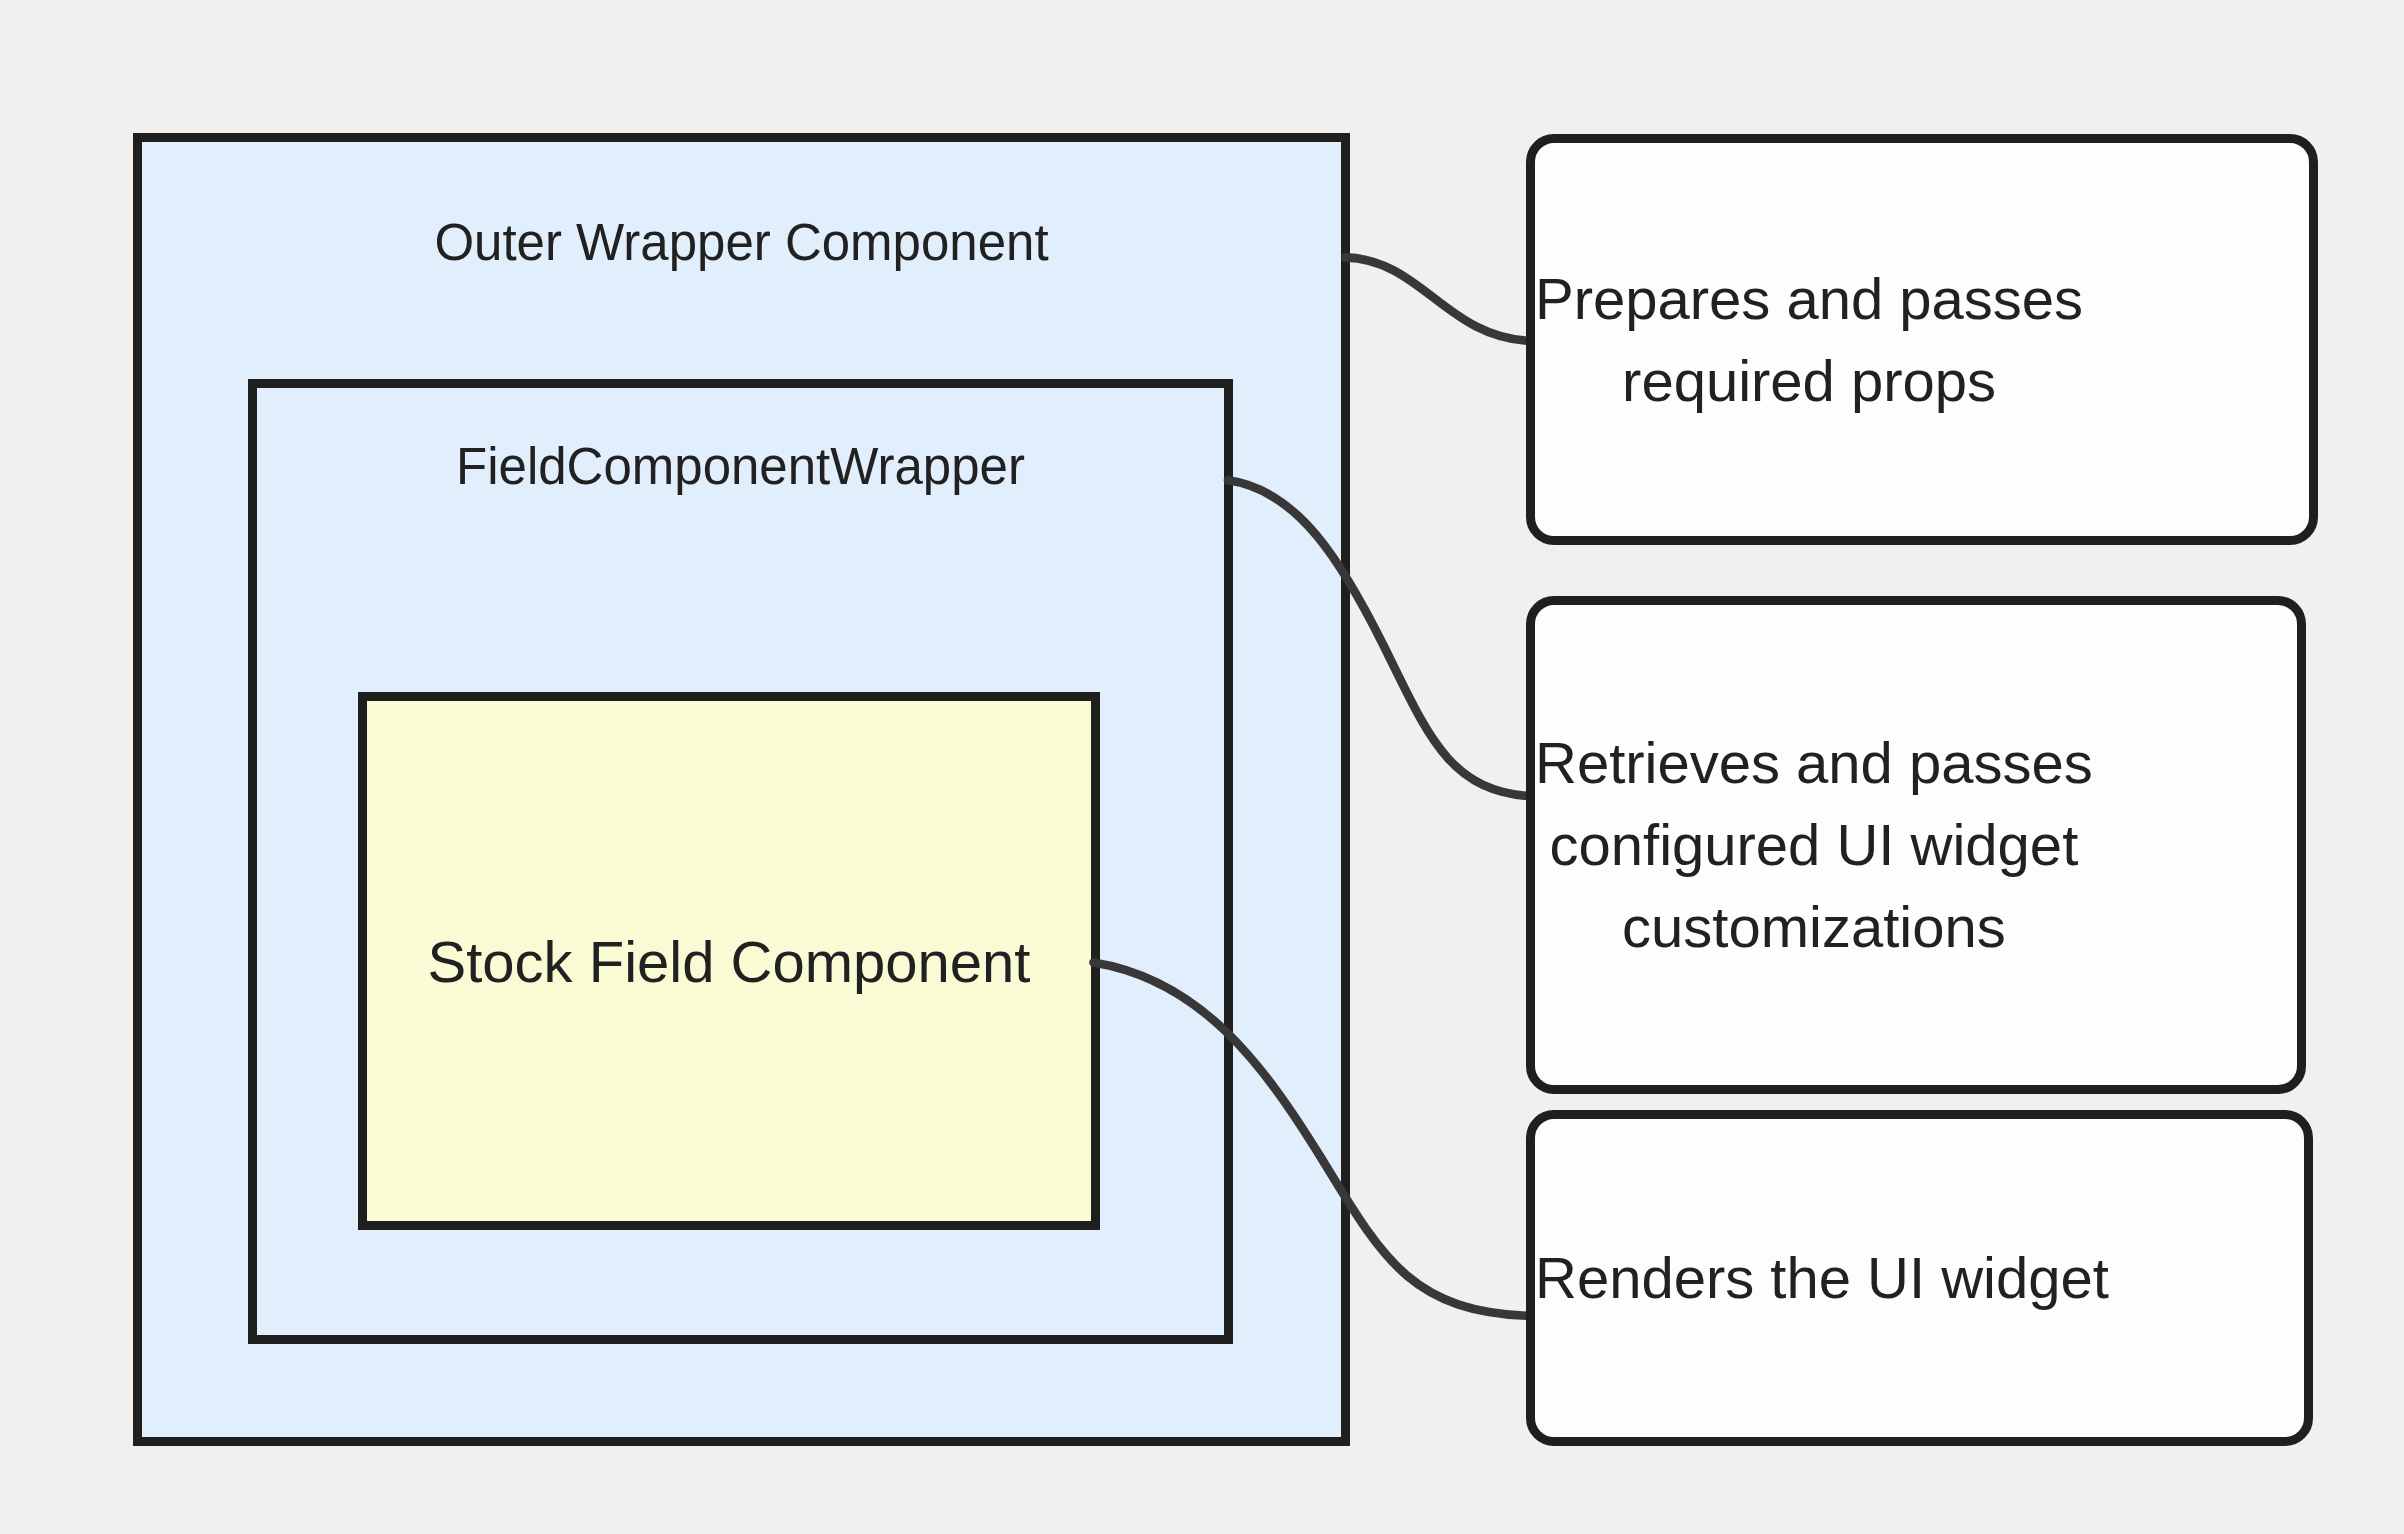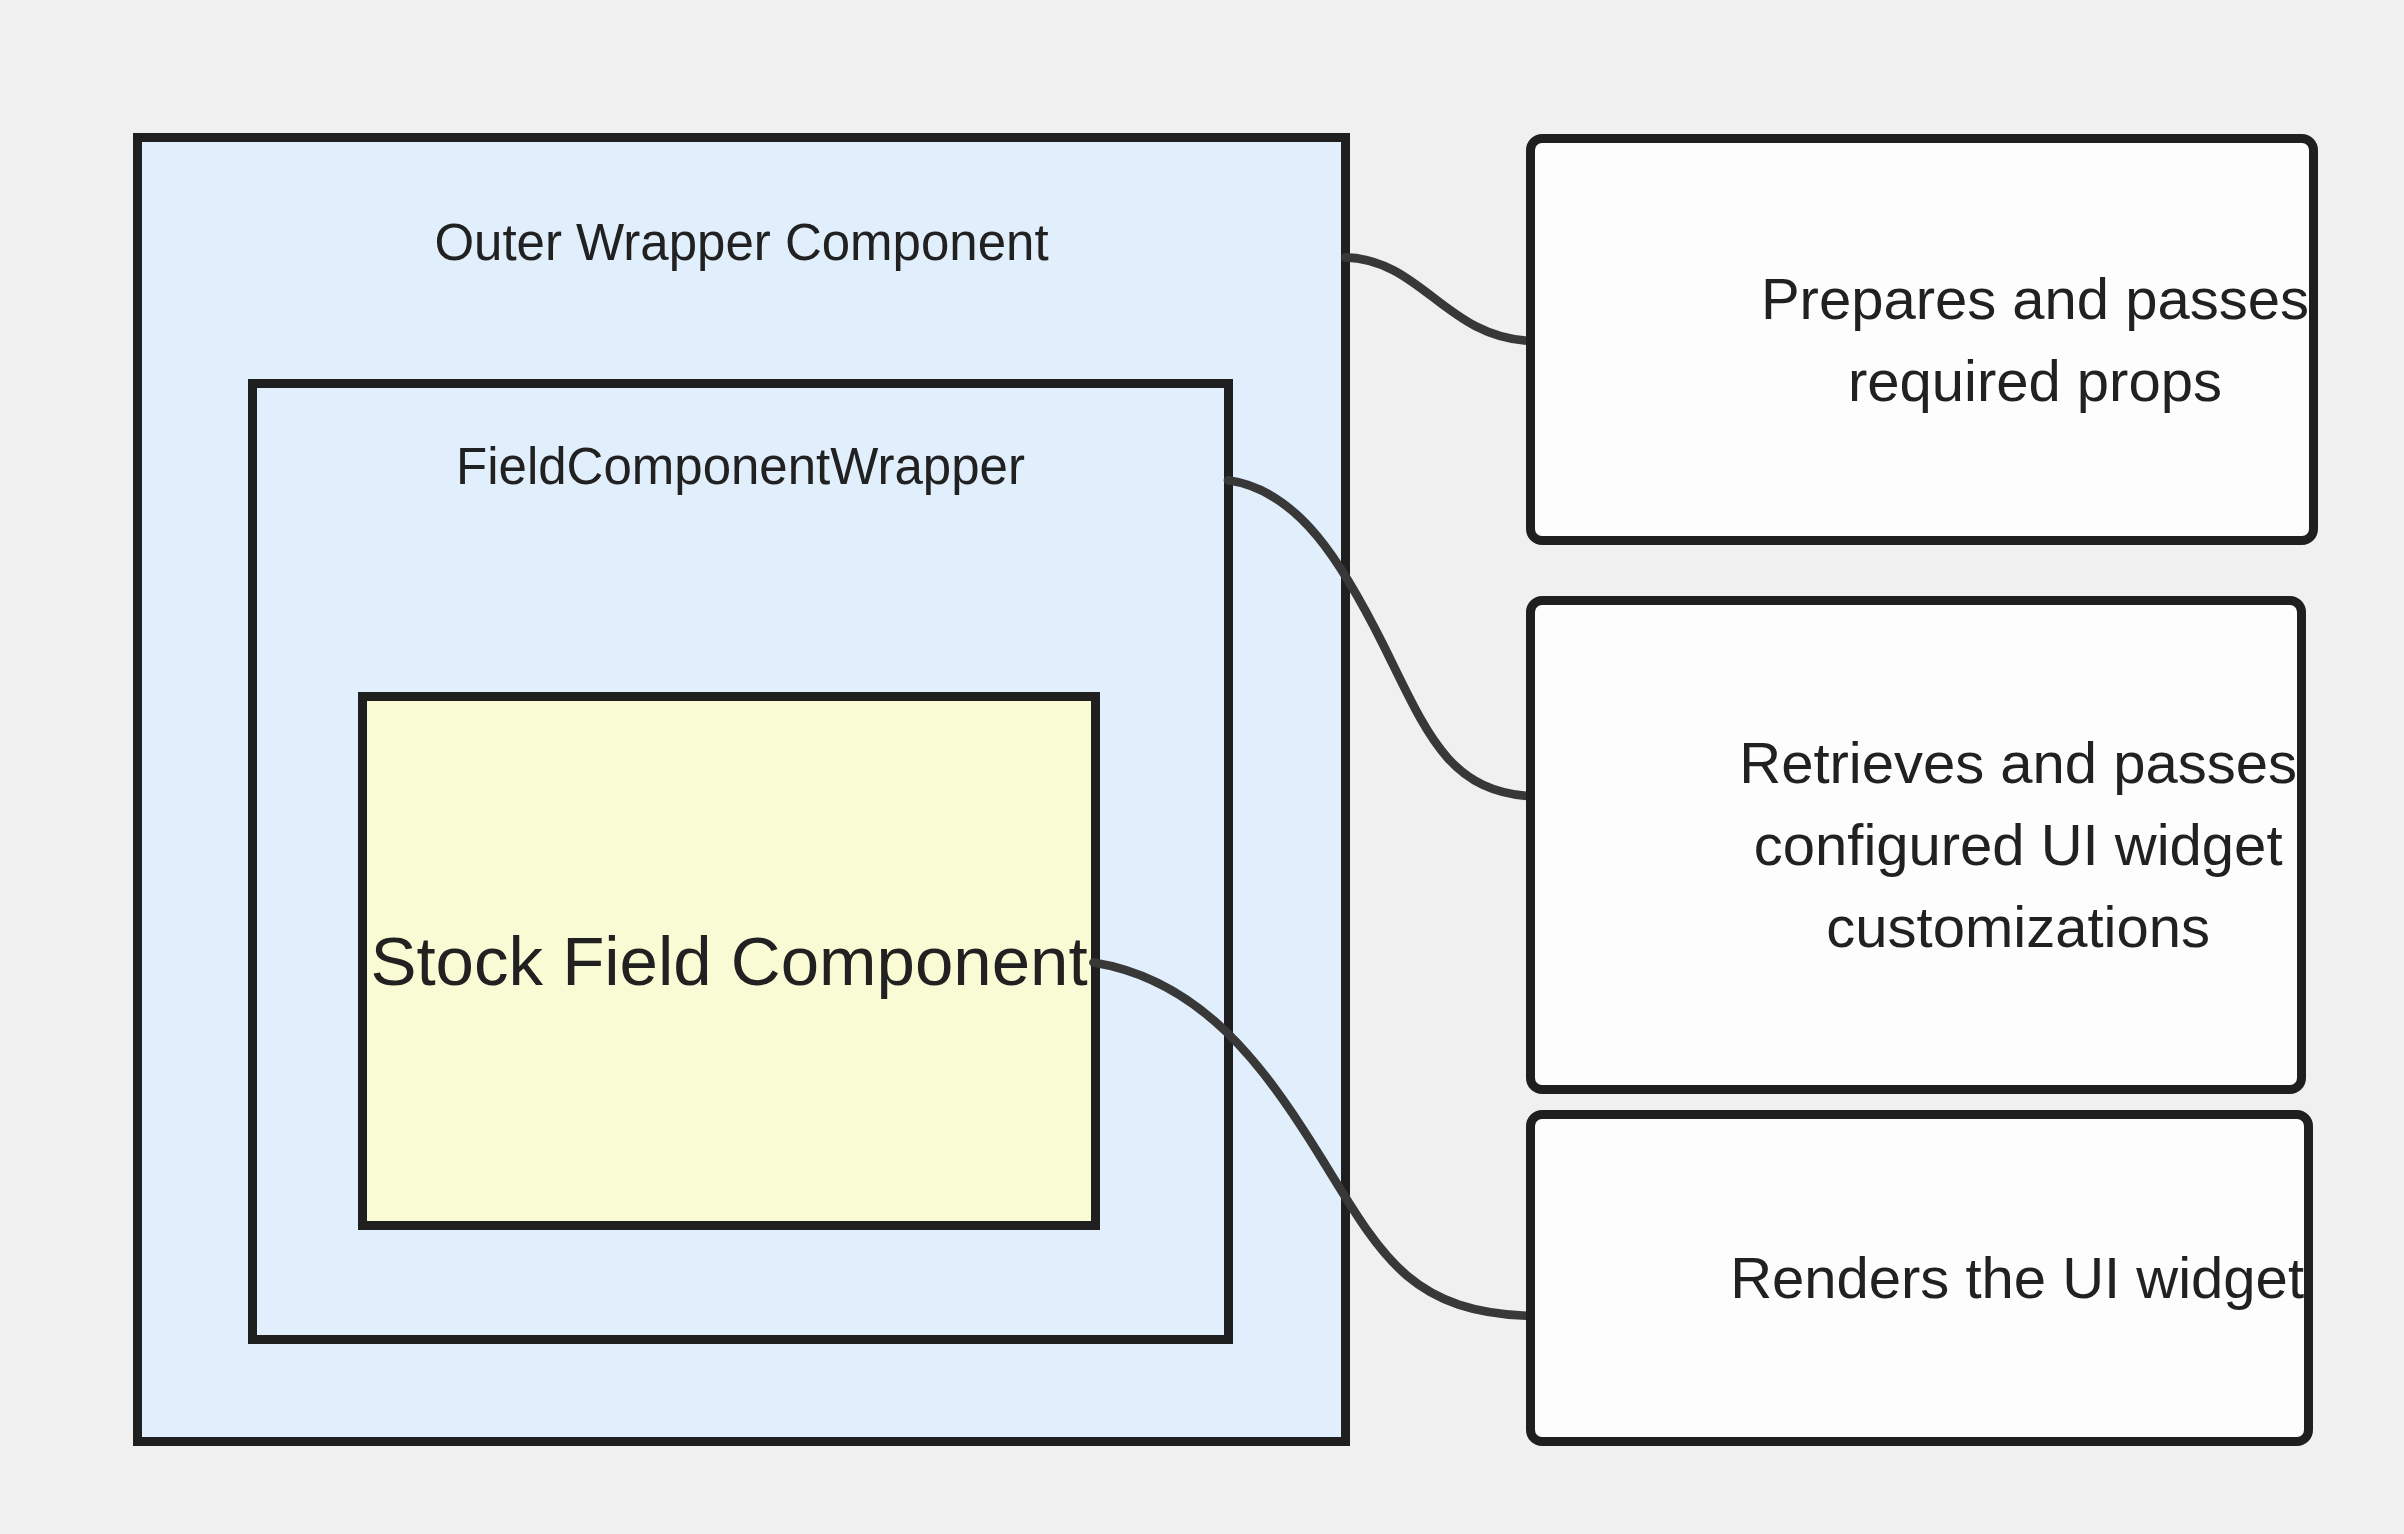--- a/index.html
+++ b/index.html
@@ -16,29 +16,29 @@
   .box.yellow{background:var(--yellow);display:flex;align-items:center;justify-content:center;}
   .box-title{
     position:absolute;left:0;right:0;text-align:center;
     font-size:51px;line-height:81px;
   }
   #outer-box{left:133px;top:133px;width:1217px;height:1313px;}
   #outer-box .box-title{top:60px;}
   #inner-box{left:248px;top:379px;width:985px;height:965px;}
   #inner-box .box-title{top:38px;}
   #stock-box{left:358px;top:692px;width:742px;height:538px;}
-  .node-label{font-size:69px;text-align:center;}
+  .node-label{font-size:58px;text-align:center;}
   .connectors{
     position:absolute;left:0;top:0;width:2405px;height:1534px;pointer-events:none;
   }
   .connectors path{fill:none;stroke:var(--conn);stroke-width:9;stroke-linecap:round;}
   .callout{
     position:absolute;box-sizing:border-box;background:var(--card);
-    border:9.6px solid var(--line);border-radius:16px;
-    display:flex;align-items:center;justify-content:flex-end;
+    border:9.6px solid var(--line);border-radius:28px;
+    display:flex;align-items:center;justify-content:flex-start;
   }
   .callout-text{
     font-size:58px;line-height:82px;text-align:center;white-space:pre-line;
   }
   #callout-1{left:1526px;top:134px;width:792px;height:411px;}
   #callout-2{left:1526px;top:596px;width:780px;height:498px;}
   #callout-3{left:1526px;top:1110px;width:787px;height:336px;}
 </style>
 </head>
 <body>

